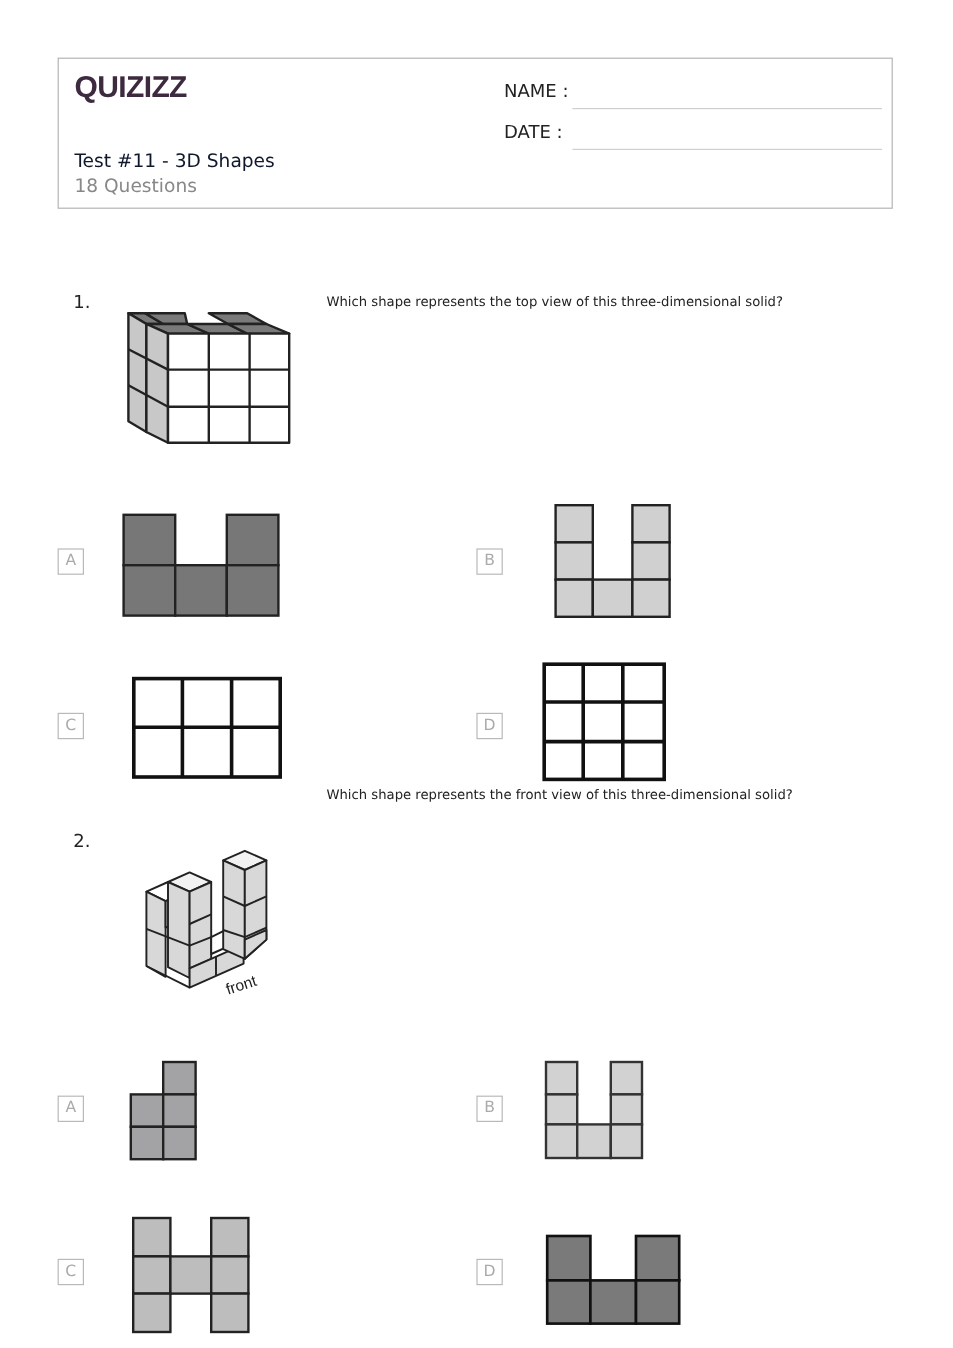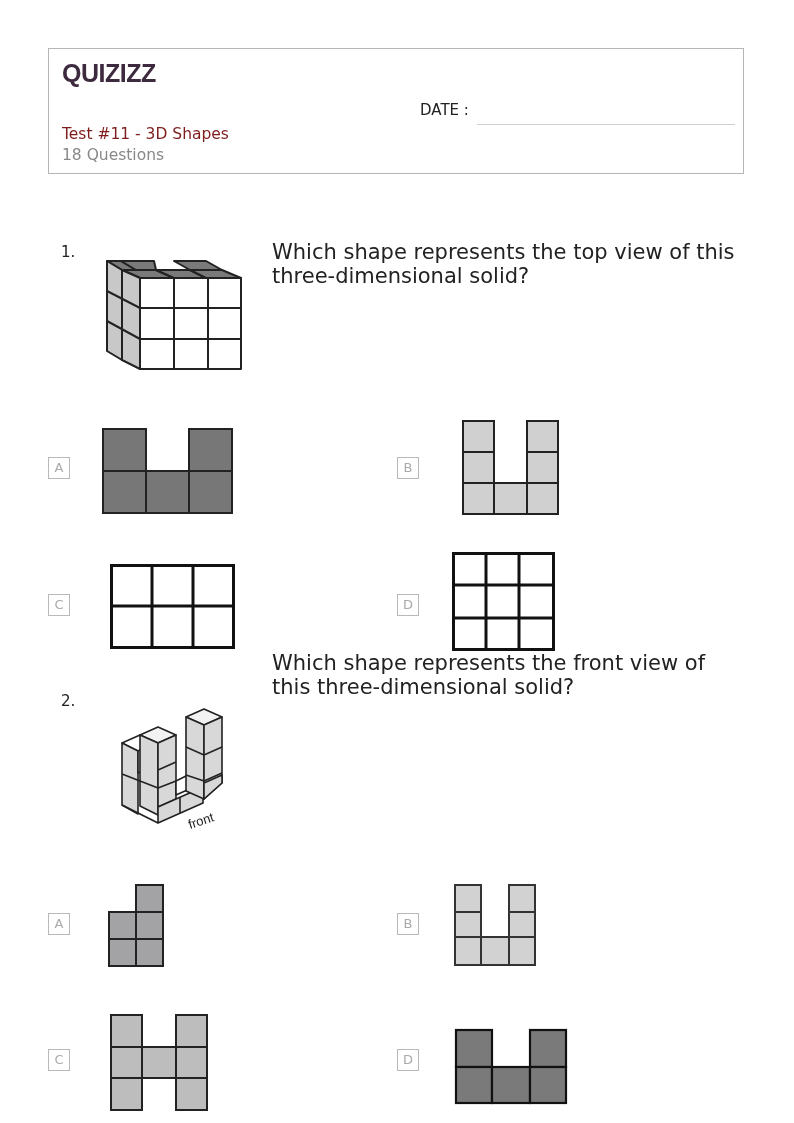--- a/index.html
+++ b/index.html
@@ -1,35 +1,39 @@
 <!DOCTYPE html>
 <html><head>
 <meta charset="utf-8">
 <style>
   html,body{margin:0;padding:0;background:#fff;}
   body{width:794px;height:1123px;position:relative;overflow:hidden;font-family:"DejaVu Sans","Liberation Sans",sans-serif;color:#222;}
   .header{position:absolute;left:48px;top:48px;width:696px;height:126px;border:1px solid #b5b5b5;box-sizing:border-box;}
   .logo{position:absolute;left:13px;top:10px;font-family:"Liberation Sans",sans-serif;font-weight:bold;font-size:25px;letter-spacing:-0.5px;color:#3d2a3e;}
-  .title{position:absolute;left:13px;top:76px;font-size:15.5px;color:#7f1d1d;}
+  .title{position:absolute;left:13px;top:76px;font-size:15.5px;color:#0f172a;}
   .subtitle{position:absolute;left:13px;top:97px;font-size:15.5px;color:#888;}
   .field{position:absolute;left:371px;width:315px;height:24px;}
   .field .lbl{position:absolute;left:0;top:0;font-size:15px;color:#222;white-space:pre;}
   .field .line{position:absolute;left:57px;right:0;bottom:0;border-bottom:1px solid #cfcfcf;}
   .qnum{position:absolute;left:61px;font-size:15px;color:#222;}
-  .qtext{position:absolute;left:272px;width:470px;font-size:21px;line-height:24px;color:#222;}
+  .qtext{position:absolute;left:272px;width:470px;font-size:11px;line-height:24px;color:#222;}
   .opt{position:absolute;width:22px;height:22px;border:1px solid #b9b9b9;box-sizing:border-box;font-size:13px;color:#aaa;text-align:center;line-height:20px;}
   svg{position:absolute;overflow:visible;}
 </style>
 </head>
 <body>
 
 <div class="header">
   <div class="logo">QUIZIZZ</div>
   <div class="title">Test #11 - 3D Shapes</div>
   <div class="subtitle">18 Questions</div>
+  <div class="field" style="top:18px">
+    <span class="lbl">NAME :</span>
+    <span class="line"></span>
+  </div>
   <div class="field" style="top:52px">
     <span class="lbl">DATE :</span>
     <span class="line"></span>
   </div>
 </div>
 
 <div class="qnum" style="top:243px">1.</div>
 <div class="qtext" style="top:240px">Which shape represents the top view of this three-dimensional solid?</div>
 
 <svg style="left:104px;top:258px" width="142" height="114" viewBox="0 0 142 114">

